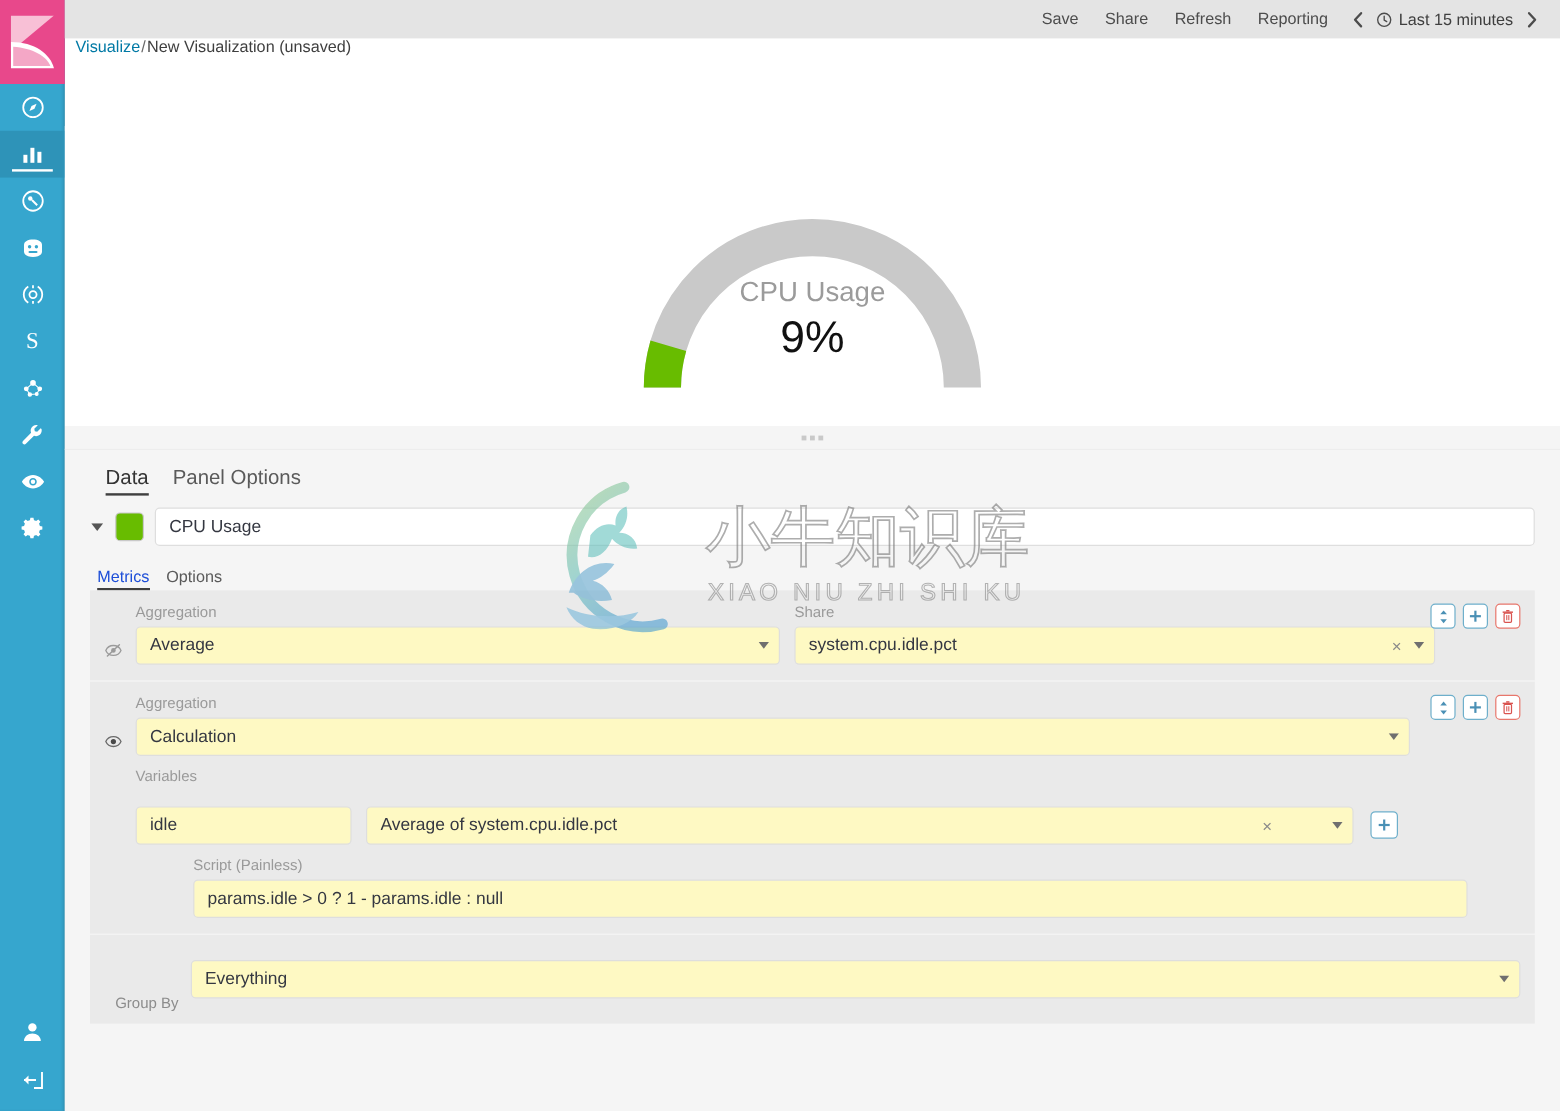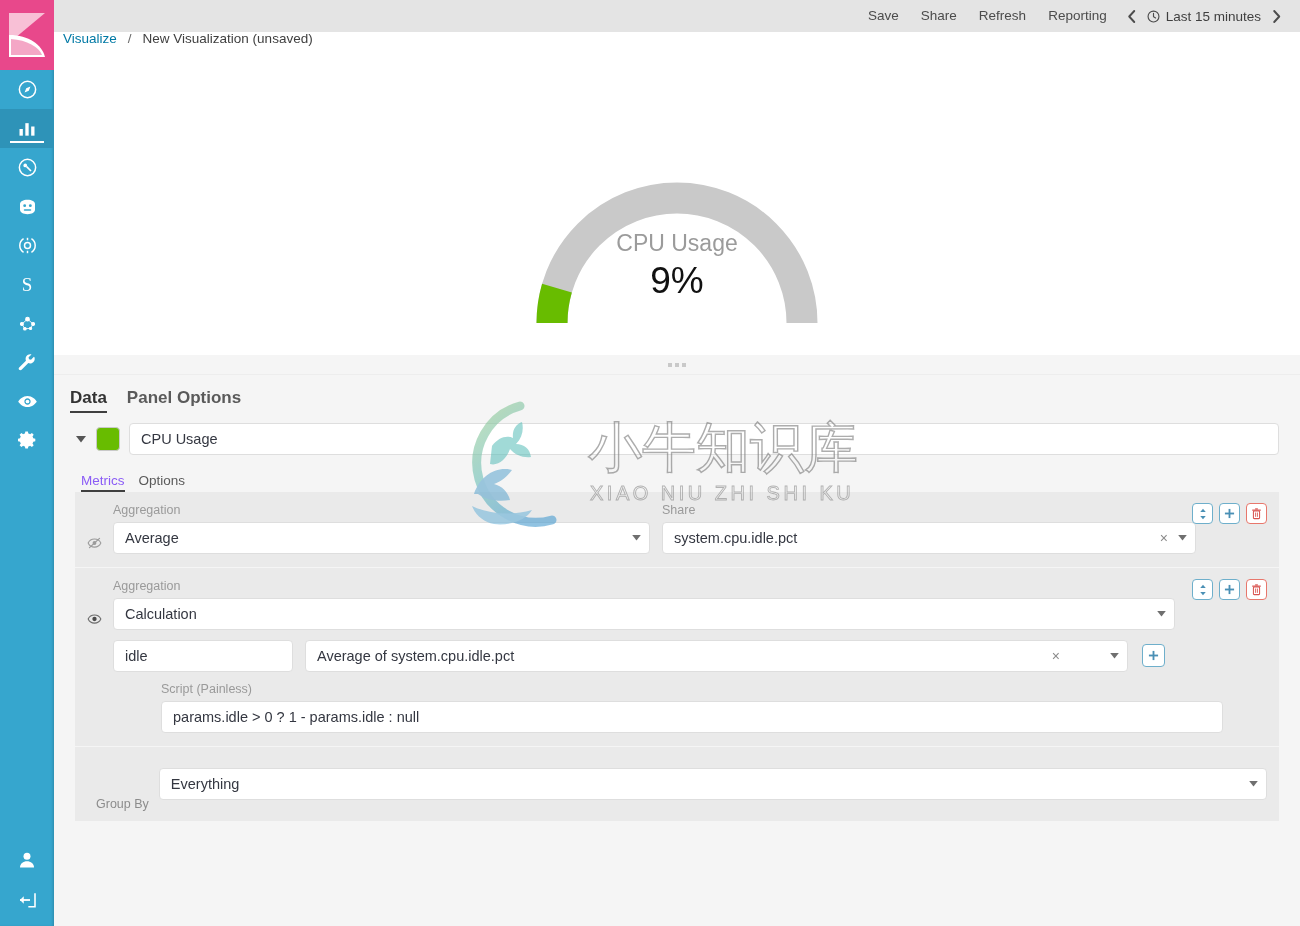--- a/index.html
+++ b/index.html
@@ -37,21 +37,21 @@
   }
   .sidebar-bottom { margin-top: auto; width: 54px; display: flex; flex-direction: column; align-items: center; padding-bottom: 6px; }
   .sidebar-bottom .nav-item { height: 40px; }
 
   
   .header {
     position: absolute; left: 54px; top: 0; width: 1246px; height: 32px;
     background: #E4E4E4; display: flex; align-items: center;
     padding: 0 10px 0 8px; font-size: 13.5px; color: #3F3F3F;
   }
-  .breadcrumb { display: flex; align-items: center; gap: 11px; padding-left: 1px; margin-top: 44px; }
+  .breadcrumb { display: flex; align-items: center; gap: 1px; padding-left: 1px; margin-top: 44px; }
   .bc-link { color: #0079A5; cursor: pointer; }
   .bc-sep { color: #6A6A6A; }
   .bc-current { color: #3F3F3F; }
   .header-right { margin-left: auto; display: flex; align-items: center; gap: 0; }
   .hdr-btn { color: #4C4C4C; padding: 0 11px; cursor: pointer; font-size: 13.5px; line-height: 32px; }
   .hdr-chevron {
     color: #4C4C4C; padding: 0 8px; cursor: pointer;
     font-size: 15px; display: flex; align-items: center; font-weight: bold;
   }
   .time-range {
@@ -95,21 +95,21 @@
     cursor: row-resize; border-bottom: 1px solid #EDEDED;
   }
   .drag-handle .dots { display: flex; gap: 3px; }
   .drag-handle .dots i { width: 4px; height: 4px; background: #C9C9C9; display: block; }
 
   
   .editor {
     position: absolute; left: 54px; top: 375px; width: 1246px; height: 551px;
     background: #F5F5F5;
   }
-  .editor-tabs { display: flex; align-items: flex-end; height: 38px; padding-left: 6px; font-weight: bold; }
+  .editor-tabs { display: flex; align-items: flex-end; height: 38px; padding-left: 24px; }
   .ed-tab {
     font-size: 17px; color: #5A5A5A; padding: 0 10px 7px 10px; cursor: pointer; position: relative; line-height: 1;
   }
   .ed-tab.active { color: #333; }
   .ed-tab.active::after {
     content: ""; position: absolute; left: 10px; right: 10px; bottom: 0; height: 2px; background: #3F3F3F;
   }
 
   .series-head { display: flex; align-items: center; gap: 9px; padding: 10px 21px 0 21px; }
   .caret-btn {
@@ -124,35 +124,35 @@
     padding: 0 11px; font-size: 14.5px; color: #343741; display: flex; align-items: center;
     font-family: "Liberation Sans", sans-serif;
   }
 
   .series-body { margin: 9px 21px 0 21px; }
   .sub-tabs { display: flex; align-items: flex-end; height: 28px; padding-left: 0; }
   .sub-tab {
     font-size: 13.5px; color: #5A5A5A; padding: 0 7px 5px 7px; cursor: pointer; position: relative; line-height: 1;
   }
   .sub-tab:first-child { padding-left: 6px; }
-  .sub-tab.active { color: #8b5cf6; }
+  .sub-tab.active { color: #1d4ed8; }
   .sub-tab.active::after {
     content: ""; position: absolute; left: 6px; right: 7px; bottom: 0; height: 2px; background: #3F3F3F;
   }
 
   .agg-block { background: #EAEAEA; padding: 11px 12px 13px 12px; position: relative; }
   .agg-block + .agg-block { margin-top: 1px; }
 
   .row { display: flex; align-items: flex-end; }
   .eye-cell { width: 26px; padding-top: 2px; flex: none; display: flex; justify-content: flex-start; }
   .eye-btn { cursor: pointer; display: block; }
   .fld { display: flex; flex-direction: column; }
   .fld-label { font-size: 12.5px; color: #9A9A9A; margin-bottom: 4px; line-height: 1.2; }
   .ctl {
-    height: 32px; background: #ffffff; border: 1px solid #DEDEDE; border-radius: 4px;
+    height: 32px; background: #fef9c3; border: 1px solid #DEDEDE; border-radius: 4px;
     display: flex; align-items: center; padding: 0 8px 0 11px; font-size: 14.5px; color: #343741;
   }
   .ctl .txt { flex: 1; overflow: hidden; white-space: nowrap; }
   .ctl .clear { color: #8A8A8A; font-size: 14px; padding: 0 8px 0 4px; cursor: pointer; }
   .ctl .arrow { color: #6F6F6F; font-size: 9px; padding-left: 2px; cursor: pointer; }
 
   .actions { display: flex; gap: 6px; position: absolute; right: 12px; top: 11px; }
   .abtn {
     width: 21px; height: 21px; border: 1px solid #6EAFCB; border-radius: 4px; background: #fff;
     display: flex; align-items: center; justify-content: center; cursor: pointer; color: #4A90B5;
@@ -459,21 +459,22 @@
                     <path d="M0 0 L10 0 L5 6.5 Z" fill="#6F6F6F"></path>
                   </svg>
               </span>
             </div>
           </div>
         </div>
 
         <div class="row" style="margin-top:10px;">
           <div class="eye-cell"></div>
           <div class="fld" style="width:1062px;">
-            <div style="display:flex; align-items:flex-start;">
+            <span class="fld-label">Variables</span>
+            <div style="display:flex; align-items:flex-start;margin-top:13px;">
               <div class="ctl" style="width:180px;">
                 <span class="txt">idle</span>
               </div>
               <div class="ctl" style="width:823px; margin-left:12px;gap:40px;">
                 <span class="txt">Average of system.cpu.idle.pct</span>
                 <span class="clear">×</span>
                 <span class="arrow">
                   <svg width="9" height="6" viewBox="0 0 10 7">
                       <path d="M0 0 L10 0 L5 6.5 Z" fill="#6F6F6F"></path>
                     </svg>

